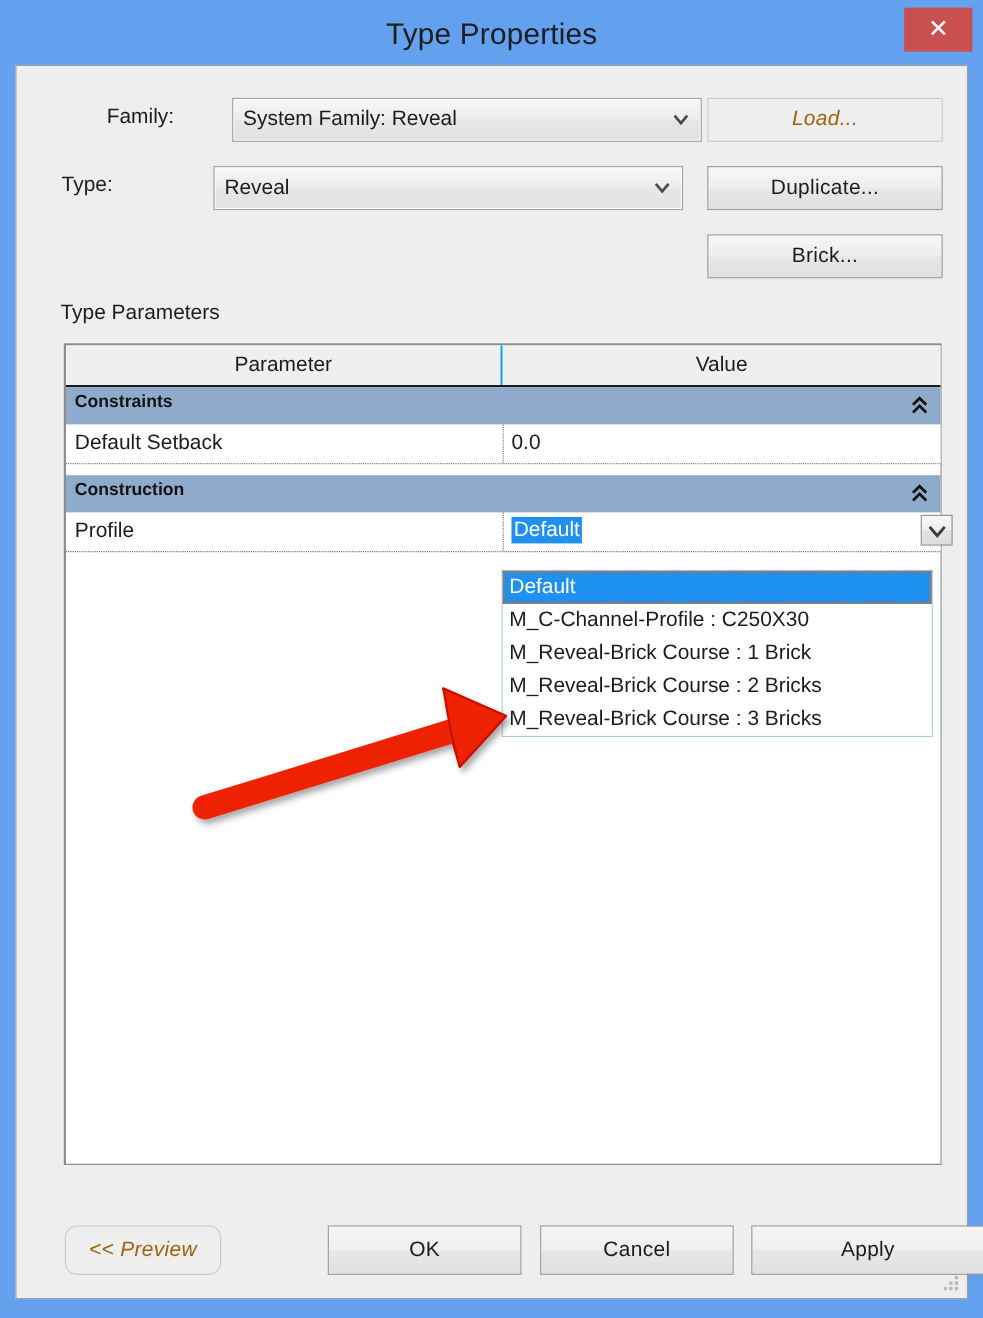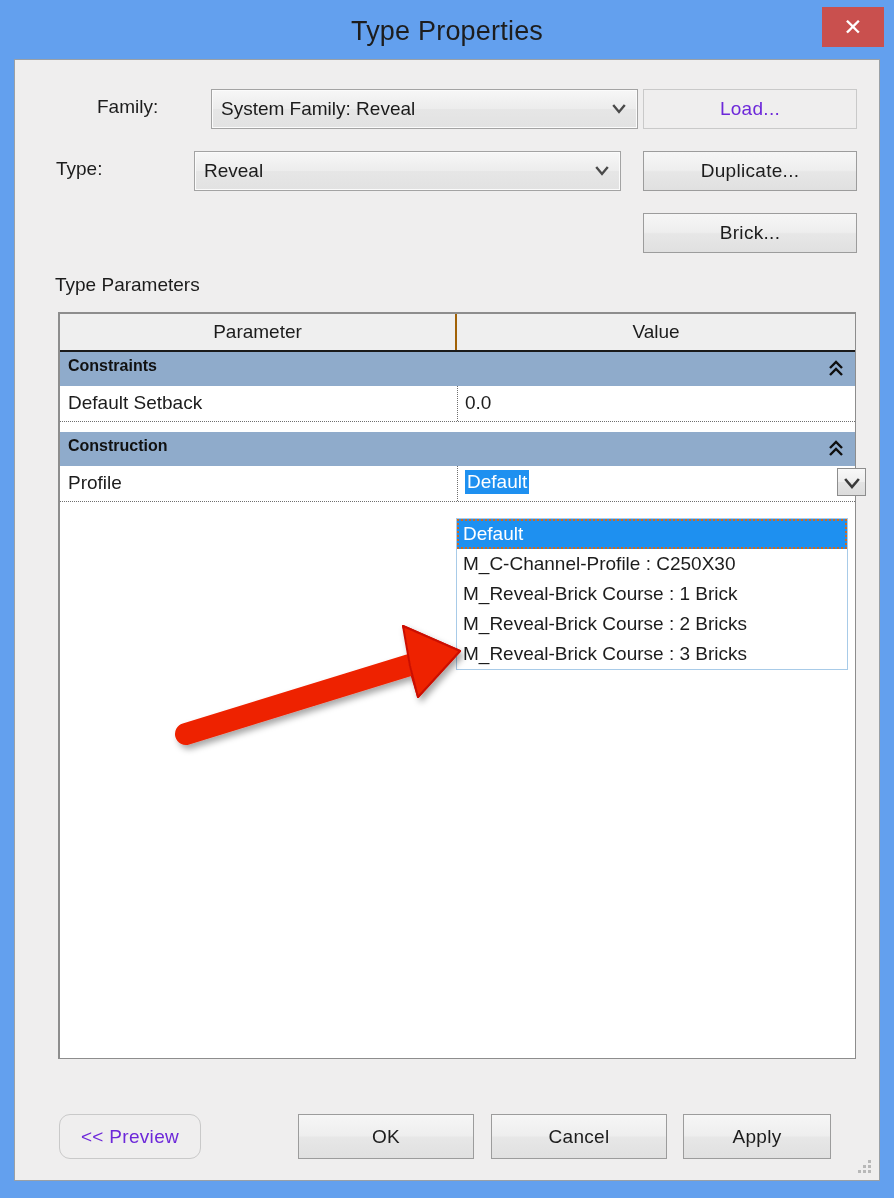--- a/index.html
+++ b/index.html
@@ -107,24 +107,25 @@
     cursor: pointer;
     letter-spacing: .3px;
   }
   .btn > span {
     position: absolute;
     left: 0; right: 0;
     top: 50%;
     transform: translateY(-50%);
   }
   .btn.disabled {
-    color: #6d28d9;
+    color: #a16207;
     border-color: #c9c9c9;
     background: #efeeee;
     cursor: default;
+    font-style: italic;
   }
 
   
   #params-label {
     position: absolute;
     left: 40px; top: 214px;
     font-size: 19px;
     color: #1c1c1c;
   }
   #table-wrap {
@@ -148,21 +149,21 @@
   }
   .th {
     box-sizing: border-box;
     background: #efefef;
     font-size: 19px;
     color: #1c1c1c;
     text-align: center;
     line-height: 36px;
     height: 100%;
   }
-  .th.first { width: 397px; border-right: 2px solid #a16207; }
+  .th.first { width: 397px; border-right: 2px solid #0ea5e9; }
   .th.second { flex: 1; }
 
   .grp-row {
     position: absolute;
     left: 0;
     width: 100%;
     height: 34px;
     background: #8fabcb;
     box-sizing: border-box;
   }
@@ -356,21 +357,21 @@
 
     <div class="btn disabled" style="left:44px; top:1054px; width:142px; height:45px;border-radius:11px;">
       <span>&lt;&lt; Preview</span>
     </div>
     <div class="btn" style="left:283px; top:1054px; width:176px; height:45px;">
       <span>OK</span>
     </div>
     <div class="btn" style="left:476px; top:1054px; width:176px; height:45px;">
       <span>Cancel</span>
     </div>
-    <div class="btn" style="left:668px; top:1054px; width:148px; height:45px;">
+    <div class="btn" style="left:668px; top:1054px; width:212px; height:45px;">
       <span>Apply</span>
     </div>
 
     <div id="resize-grip">
       <svg width="16" height="16" viewBox="0 0 16 16">
         <rect x="11" y="1" width="3" height="3" fill="#b8b8b8"></rect>
         <rect x="6" y="6" width="3" height="3" fill="#b8b8b8"></rect>
         <rect x="11" y="6" width="3" height="3" fill="#b8b8b8"></rect>
         <rect x="1" y="11" width="3" height="3" fill="#b8b8b8"></rect>
         <rect x="6" y="11" width="3" height="3" fill="#b8b8b8"></rect>

